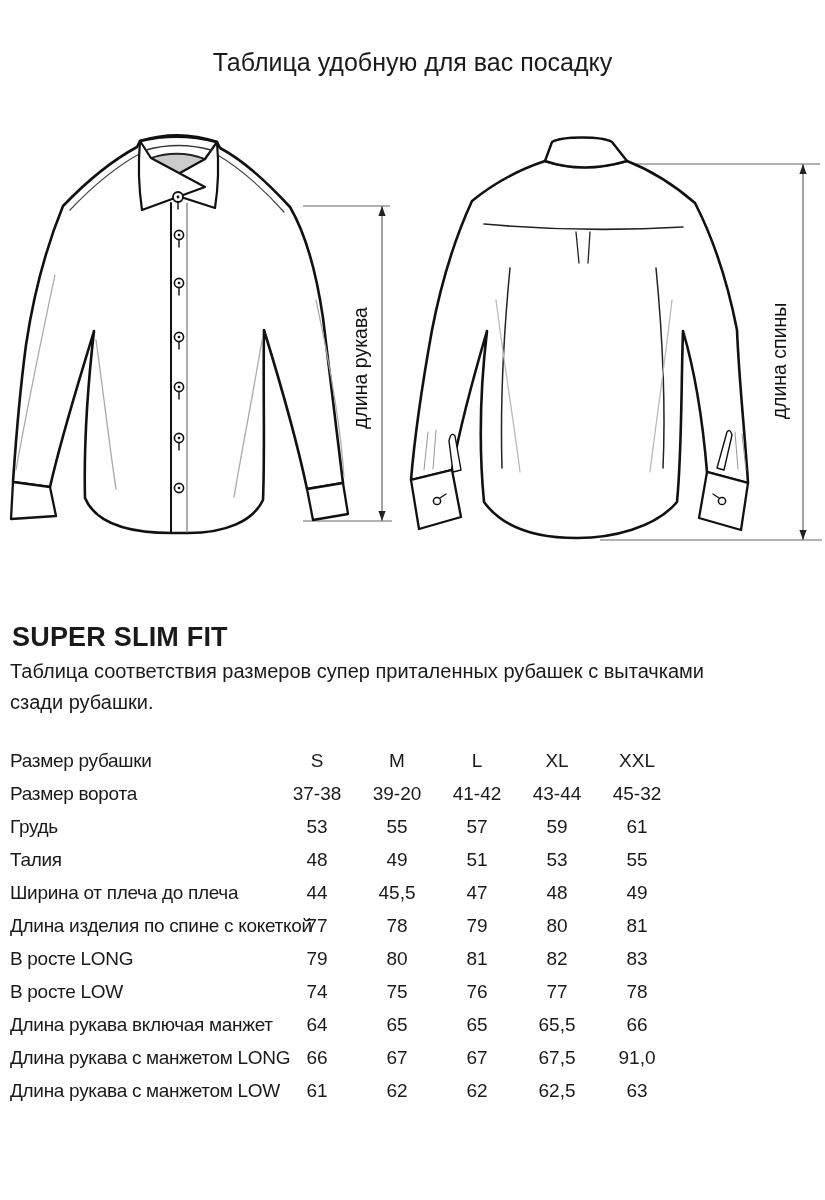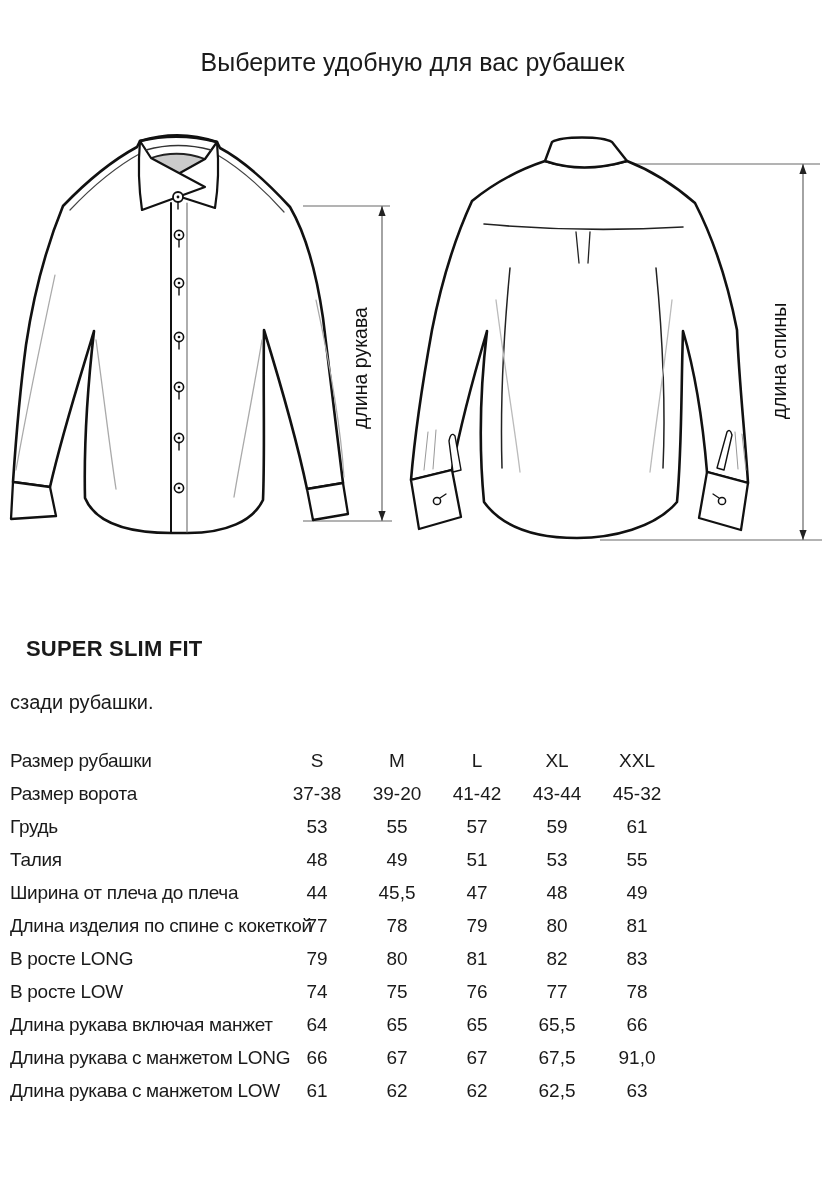--- a/index.html
+++ b/index.html
@@ -1,31 +1,31 @@
 <!DOCTYPE html>
 <html><head>
 <meta charset="utf-8">
 <style>
   html,body{margin:0;padding:0;background:#ffffff;}
   body{width:825px;height:1200px;position:relative;font-family:"Liberation Sans",sans-serif;color:#1a1a1a;overflow:hidden;}
   .title{position:absolute;top:48px;left:0;width:825px;text-align:center;font-size:25px;font-weight:400;margin:0;}
   .figure{position:absolute;top:0;left:0;width:825px;height:610px;}
-  .fit-heading{position:absolute;top:620px;left:10px;margin:16px;font-size:22px;font-weight:700;letter-spacing:.2px;}
+  .fit-heading{position:absolute;top:620px;left:10px;margin:2px;font-size:27px;font-weight:700;letter-spacing:.2px;}
   .desc{position:absolute;top:656px;left:10px;margin:0;font-size:20px;line-height:31px;}
   .size-table{position:absolute;top:744px;left:10px;display:grid;grid-template-columns:267px 80px 80px 80px 80px 80px;}
   .trow{display:contents;}
   .size-table .cell{height:33px;line-height:33px;font-size:19px;}
   .cell-label{white-space:nowrap;letter-spacing:-0.3px;}
   .cell-value{text-align:center;}
   svg text{font-family:"Liberation Sans",sans-serif;}
 </style>
 </head>
 <body>
 
-<h1 class="title">Выберите удобную для вас рубашек</h1>
+<h1 class="title">Таблица удобную для вас посадку</h1>
 
 <div class="figure">
 <svg width="825" height="610" viewBox="0 0 825 610" xmlns="http://www.w3.org/2000/svg">
 
   <g stroke-linecap="butt">
     <line x1="303" y1="206" x2="390" y2="206" stroke="#9a9a9a" stroke-width="1.5"></line>
     <line x1="303" y1="521" x2="392" y2="521" stroke="#b3b3b3" stroke-width="2"></line>
     <line x1="382" y1="206" x2="382" y2="521" stroke="#7d7d7d" stroke-width="1.4"></line>
     <polygon points="382,206 378.4,216 385.6,216" fill="#222"></polygon>
     <polygon points="382,521 378.4,511 385.6,511" fill="#222"></polygon>
@@ -127,21 +127,21 @@
         <line x1="719" y1="498" x2="713" y2="494" stroke="#111" stroke-width="1.3"></line>
   </g>
 
   <text transform="translate(367,368) rotate(-90)" text-anchor="middle" font-size="19.5" fill="#111">длина рукава</text>
   <text transform="translate(786,361) rotate(-90)" text-anchor="middle" font-size="19.5" fill="#111">длина спины</text>
 </svg>
 </div>
 
 <h2 class="fit-heading">SUPER SLIM FIT</h2>
 
-<p class="desc"><br>
+<p class="desc"><span>Таблица соответствия размеров супер приталенных рубашек с вытачками</span><br>
 <span>сзади рубашки.</span></p>
 
 <div class="size-table">
   <div class="trow">
     <div class="cell cell-label">Размер рубашки</div>
     <div class="cell cell-value">S</div>
     <div class="cell cell-value">M</div>
     <div class="cell cell-value">L</div>
     <div class="cell cell-value">XL</div>
     <div class="cell cell-value">XXL</div>

